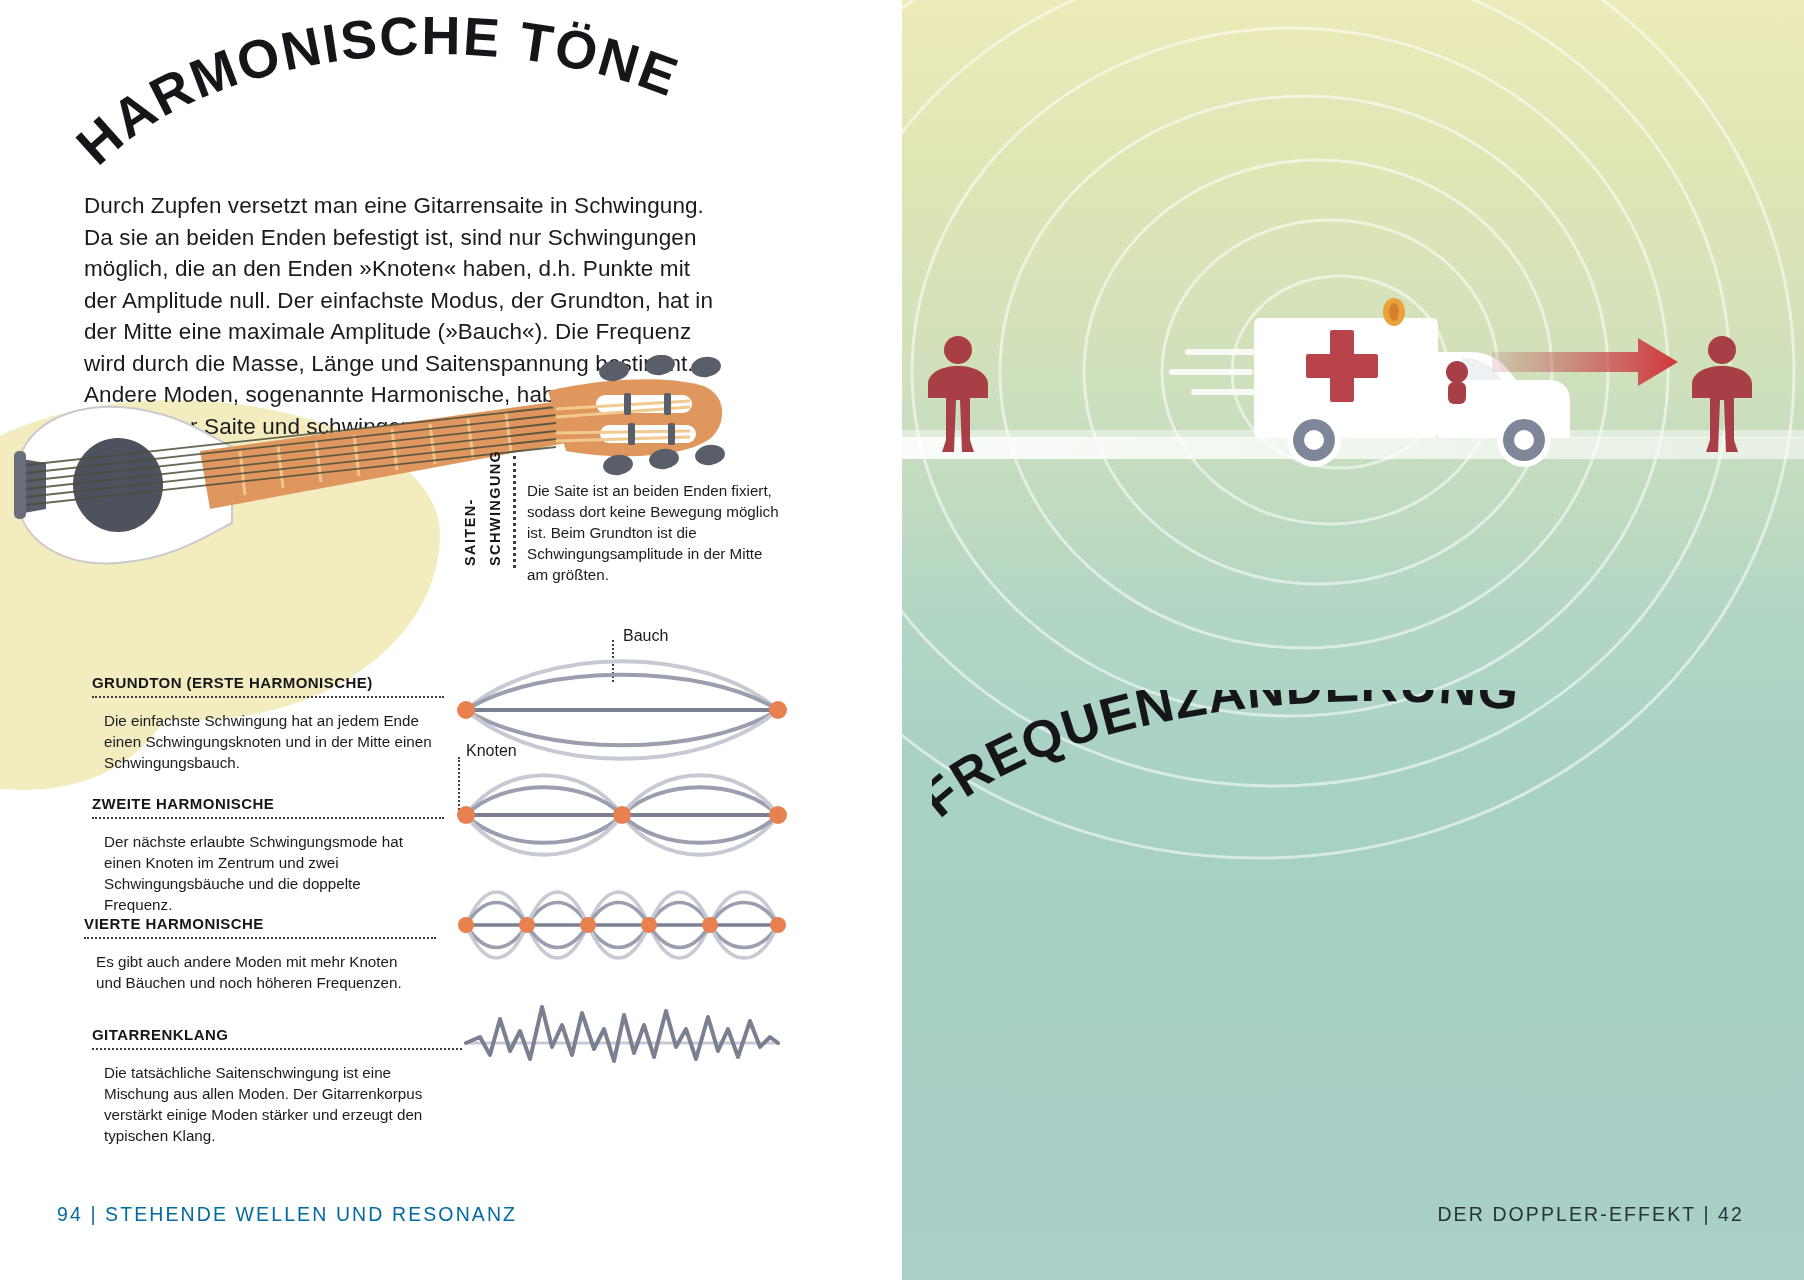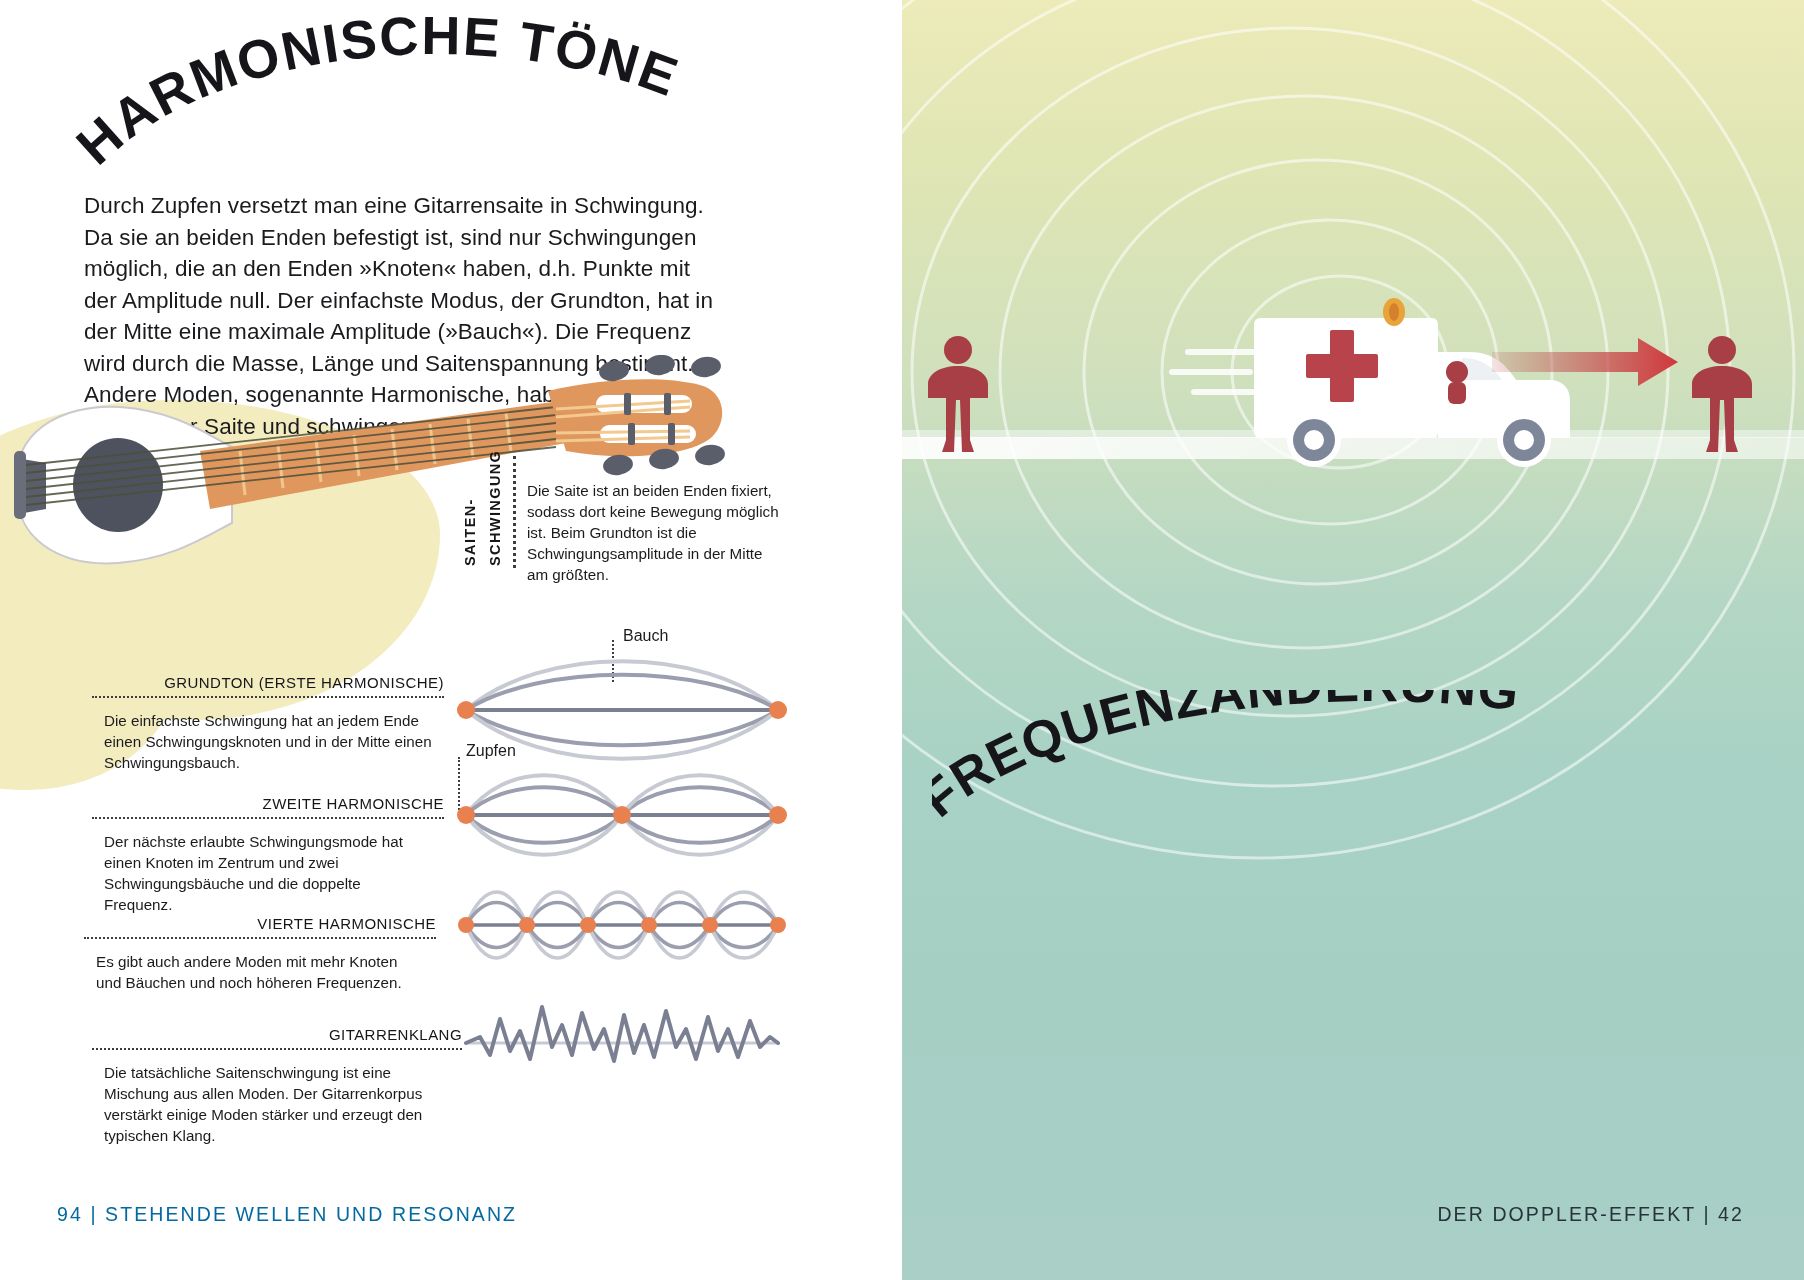--- a/index.html
+++ b/index.html
@@ -48,21 +48,21 @@
   .dotline-v{
     position:absolute;border-left:3px dotted #3c3c42;
   }
   .caption-txt{
     position:absolute;font-size:15.2px;line-height:21px;color:#1b1b1f;
   }
 
   
   .mode{position:absolute;width:352px;}
   .mode h4{
-    margin:0 0 5px 0;font-size:15px;font-weight:400;letter-spacing:.45px;color:#16161a;text-align:right;
+    margin:0 0 5px 0;font-size:15px;font-weight:700;letter-spacing:.45px;color:#16161a;
   }
   .mode .rule{height:0;border-top:2.5px dotted #3c3c42;margin-bottom:7px;}
   .mode p{margin:12px;font-size:15.2px;line-height:21px;color:#1b1b1f;}
 
   .wavebox{position:absolute;}
 
   .tinylbl{position:absolute;font-size:16px;color:#1b1b1f;}
 
   .footer-left{
     position:absolute;left:57px;top:1203px;
@@ -174,21 +174,21 @@
     </svg>
 
     <div class="vcap" style="left:462px;top:448px;height:118px;">SAITEN-</div>
     <div class="vcap" style="left:487px;top:448px;height:118px;">SCHWINGUNG</div>
     <div class="dotline-v" style="left:513px;top:456px;height:112px;"></div>
     <div class="caption-txt" style="left:527px;top:480px;width:258px;">Die Saite ist an beiden Enden fixiert, sodass dort keine Bewegung möglich ist. Beim Grundton ist die Schwingungsamplitude in der Mitte am größten.</div>
 
     <div class="tinylbl" style="left:623px;top:627px;">Bauch</div>
     <div class="dotline-v" style="left:612px;top:640px;height:42px;border-left-width:2.5px;"></div>
 
-    <div class="tinylbl" style="left:466px;top:742px;">Zupfen</div>
+    <div class="tinylbl" style="left:466px;top:742px;">Knoten</div>
     <div class="dotline-v" style="left:458px;top:757px;height:56px;border-left-width:2.5px;"></div>
 
     <div class="mode" style="left:92px;top:674px;">
       <h4>GRUNDTON (ERSTE HARMONISCHE)</h4>
       <div class="rule"></div>
       <p>Die einfachste Schwingung hat an jedem Ende einen Schwingungsknoten und in der Mitte einen Schwingungsbauch.</p>
     </div>
 
     <svg class="wavebox" style="left:452px;top:655px;" width="340" height="110" viewBox="0 0 340 110">
       <g fill="none" stroke-width="4" stroke-linecap="round">

